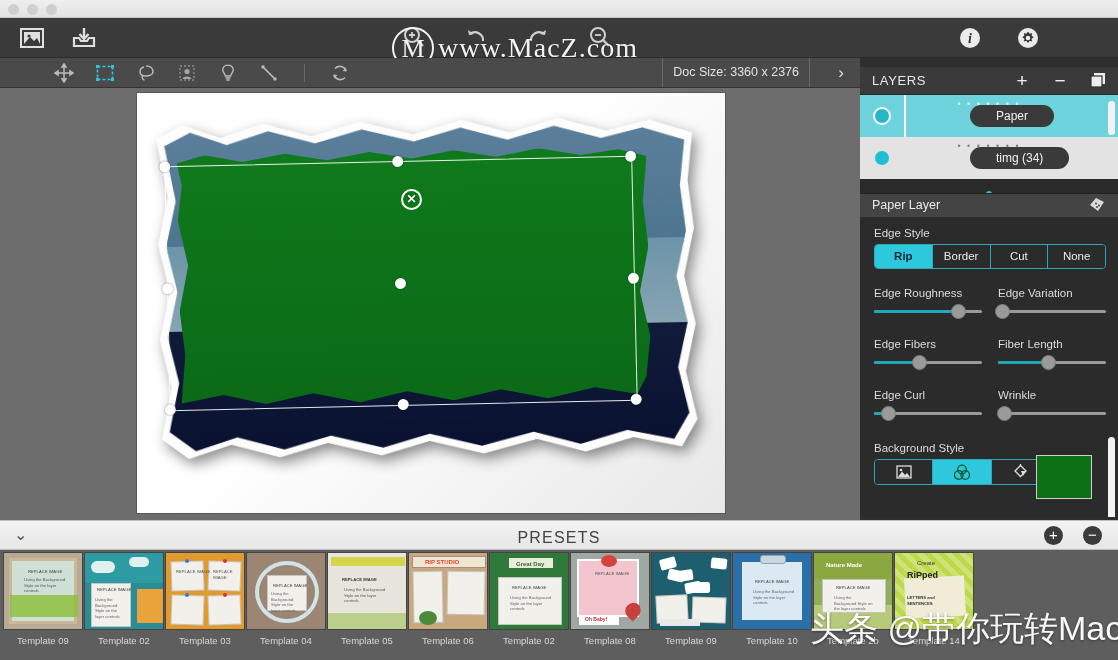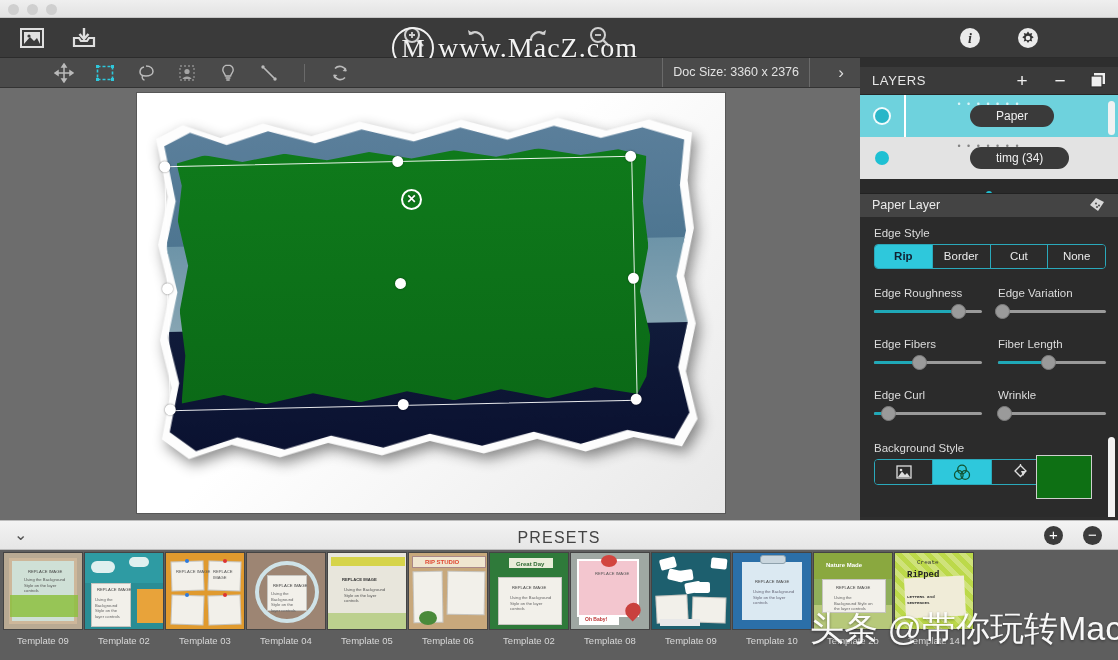--- a/index.html
+++ b/index.html
@@ -649,21 +649,21 @@
             <div class="band" style="left:0;top:0;width:80px;height:26px;background:#8aa83f;"></div>
             <div class="band" style="left:0;bottom:0;width:80px;height:24px;background:#b7c97a;"></div>
             <div class="tb-t" style="left:12px;top:8px;color:#fff;font-weight:bold;font-size:6px;">Nature Made</div>
             <div class="card" style="left:8px;top:26px;width:64px;height:34px;transform:rotate(0deg);"></div>
             <div class="tb-t" style="left:22px;top:32px;color:#444;">REPLACE IMAGE</div>
             <div class="tb-t" style="left:20px;top:42px;width:40px;color:#666;">Using the Background Style on the layer controls</div>
           </div>
           <div class="tb-cap">Template 2b</div>
         </div>
         <div class="thumb">
-          <div class="tb-img" style="background: #f97316; font-family: Liberation Mono, monospace;">
+          <div class="tb-img" style="background: #f97316;">
             <div class="band" style="left:0;top:0;width:80px;height:78px;background:repeating-linear-gradient(45deg,#cfe27a 0 5px,#bcd94a 5px 10px);"></div>
             <div class="band" style="left:10px;top:24px;width:60px;height:40px;background:#f0ecd8;transform:rotate(-3deg);"></div>
             <div class="tb-t" style="left:22px;top:6px;color:#333;font-size:6px;">Create</div>
             <div class="tb-t" style="left:12px;top:16px;color:#222;font-weight:bold;font-size:9px;">RiPped</div>
             <div class="tb-t" style="left:12px;top:42px;width:44px;color:#333;font-weight:bold;">LETTERS and SENTENCES</div>
           </div>
           <div class="tb-cap">Template 14</div>
         </div>
       </div>
   </div>

